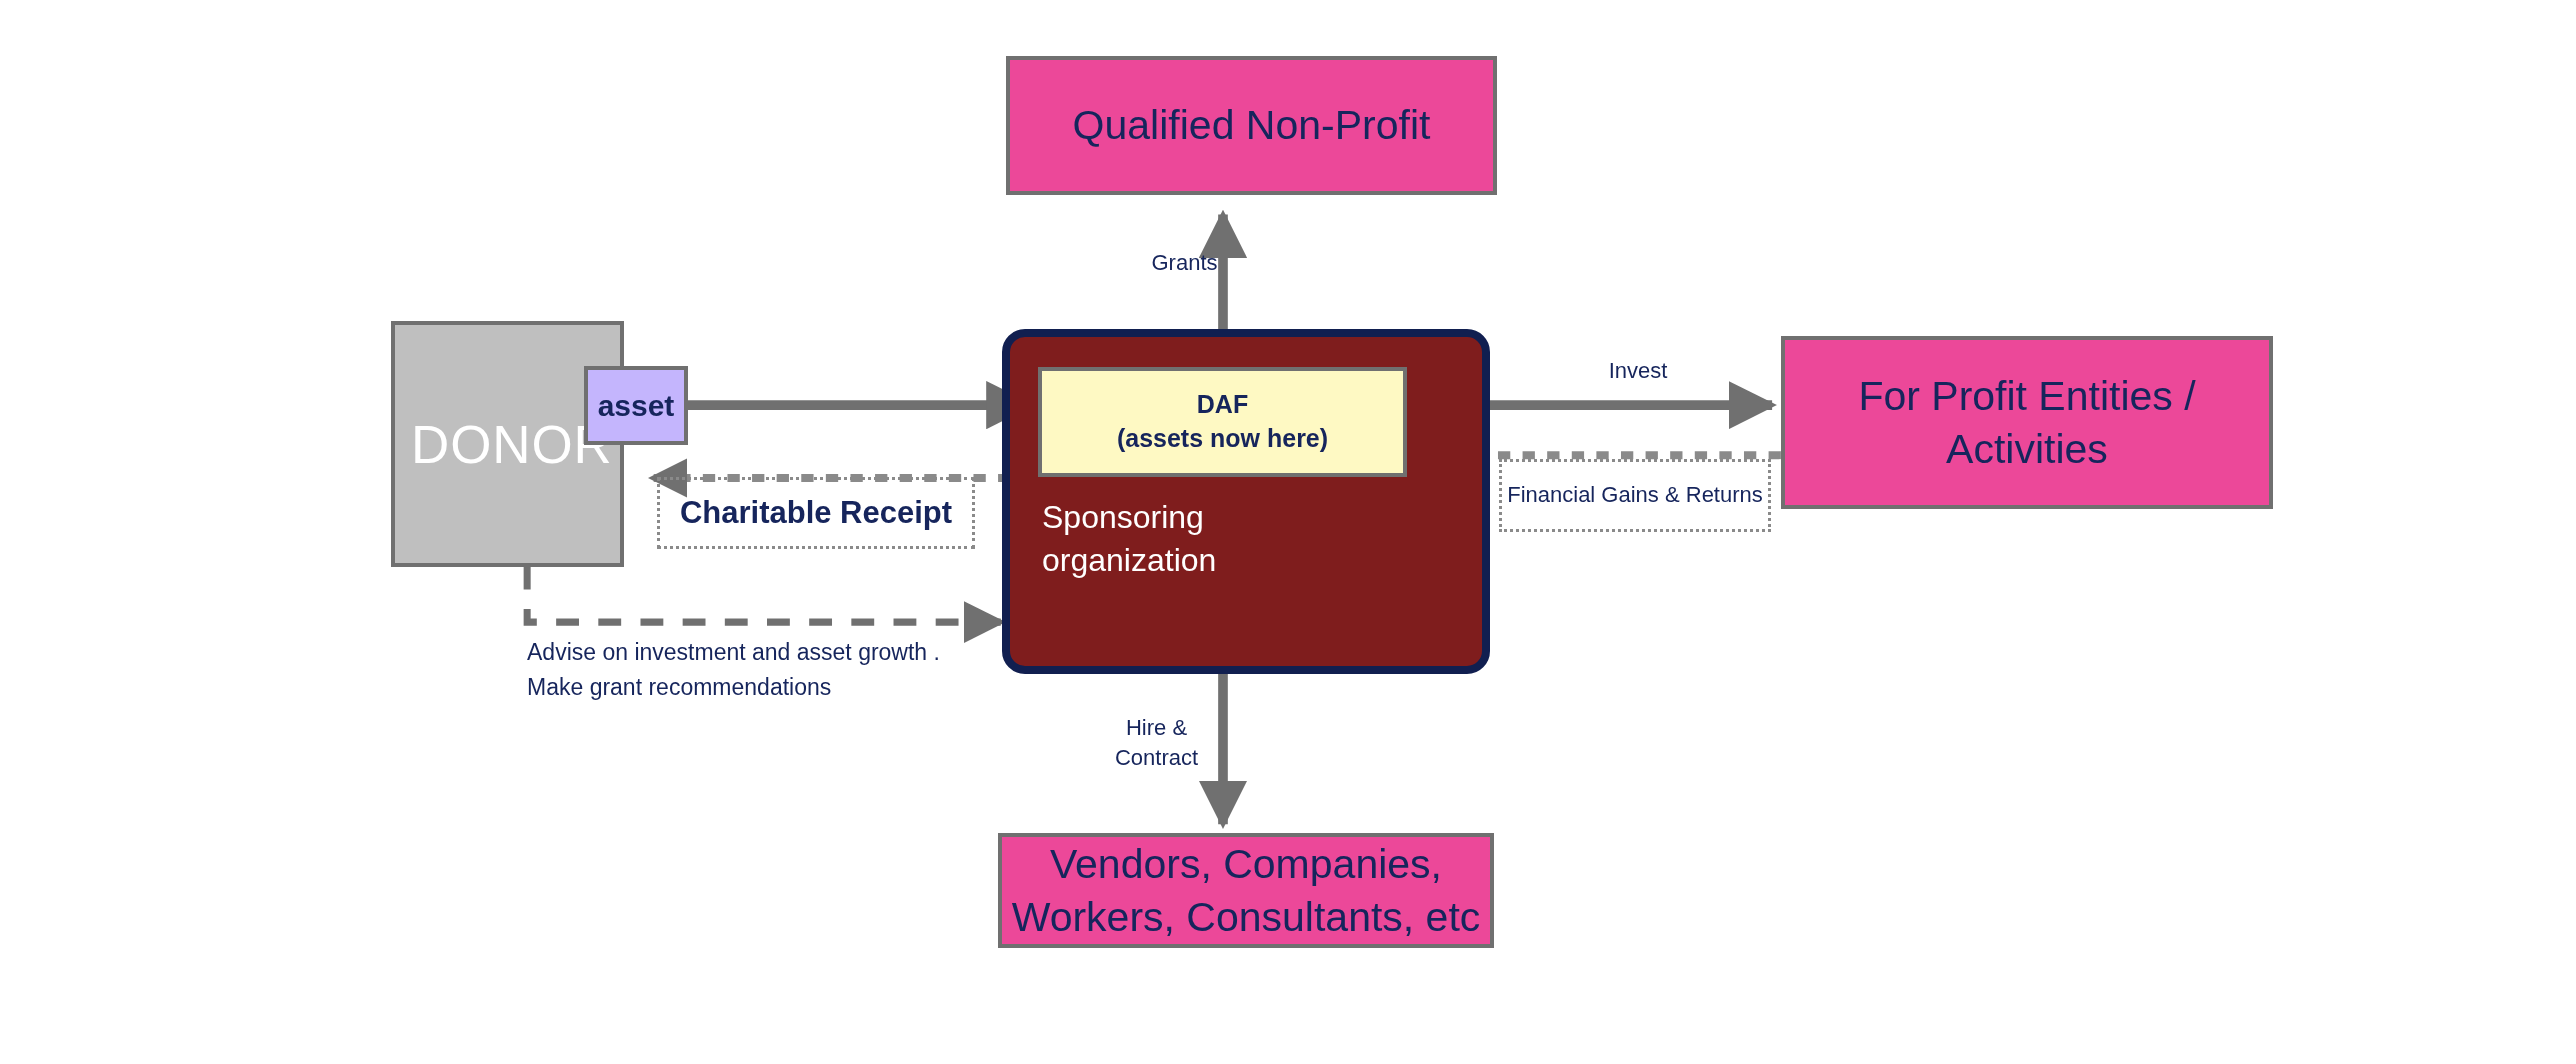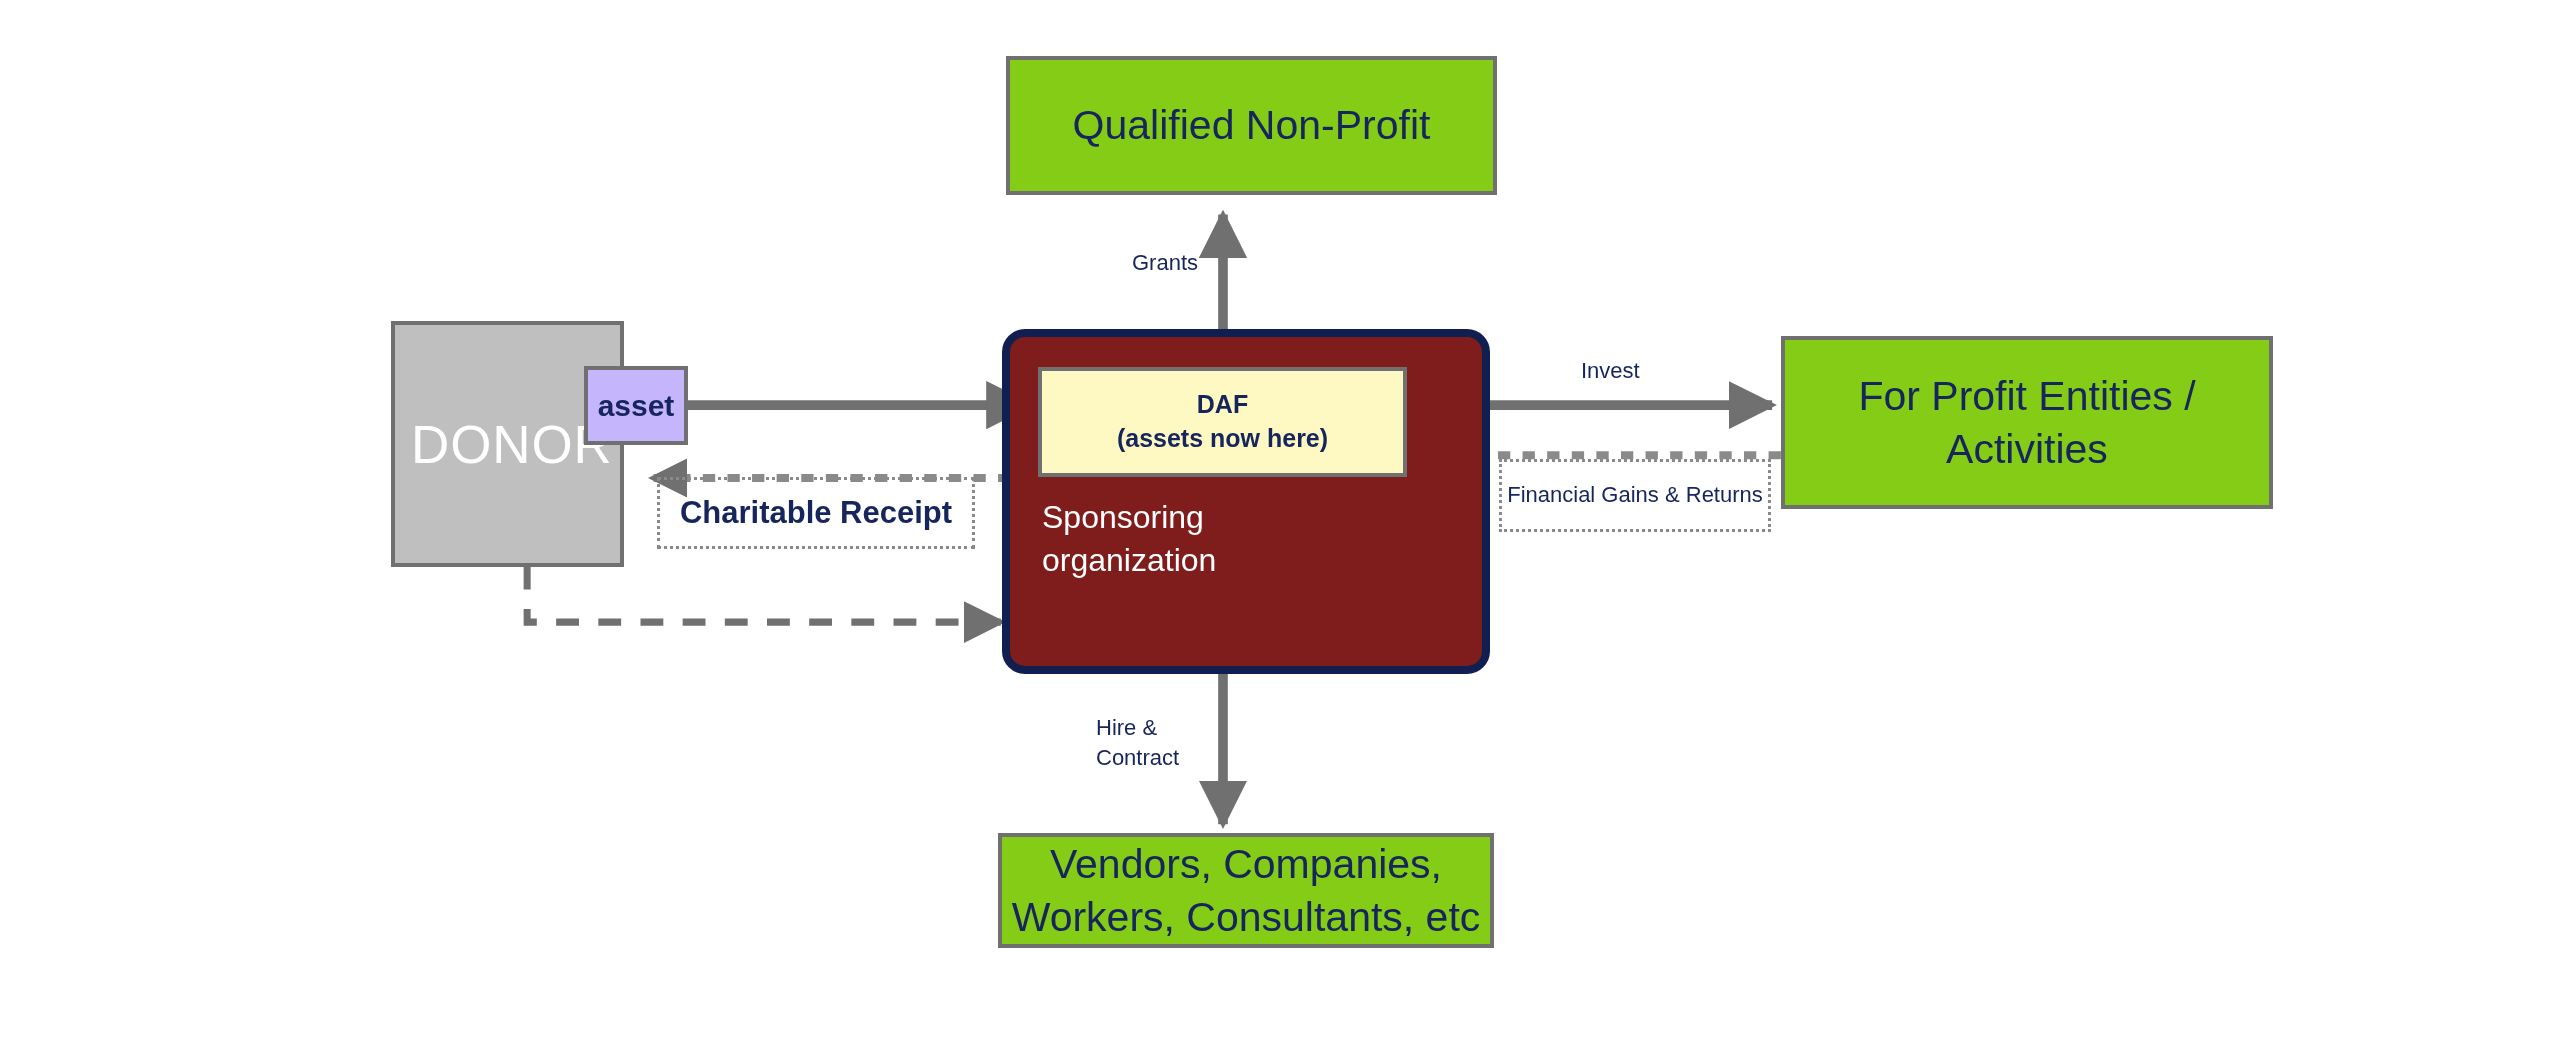--- a/index.html
+++ b/index.html
@@ -29,21 +29,21 @@
   .node {
     position: absolute;
     box-sizing: border-box;
     display: flex;
     align-items: center;
     justify-content: center;
     text-align: center;
   }
   
   .box-plain {
-    background: #84cc16;
+    background: #ec4899;
     border: 4.4px solid #707070;
     color: #16255c;
     font-size: 41px;
     line-height: 1.28;
     font-weight: 400;
   }
   
   .box-donor {
     background: #bfbfbf;
     border: 4.4px solid #707070;
@@ -105,21 +105,21 @@
   }
   
   .edge-label {
     position: absolute;
     color: #16255c;
     font-size: 22px;
     line-height: 1.35;
     font-weight: 400;
     white-space: pre-line;
   }
-  .edge-label.center { text-align: left; }
+  .edge-label.center { text-align: center; }
   .note-text {
     position: absolute;
     color: #16255c;
     font-size: 23px;
     line-height: 1.5;
     font-weight: 400;
     text-align: left;
     white-space: pre-line;
   }
 </style>
@@ -208,15 +208,17 @@
 Returns</span>
   </div>
 
   <div class="edge-label center" style="left:1132px; top:248px; width:105px;">Grants</div>
 
   <div class="edge-label center" style="left:1581px; top:356px; width:114px;">Invest</div>
 
   <div class="edge-label center" style="left:1096px; top:713px; width:121px;">Hire &amp;
 Contract</div>
 
+  <div class="note-text" style="left:527px; top:635px; width:545px;">Advise on investment and asset growth .
+Make grant recommendations</div>
 
 </div>
 
 
 </body></html>

